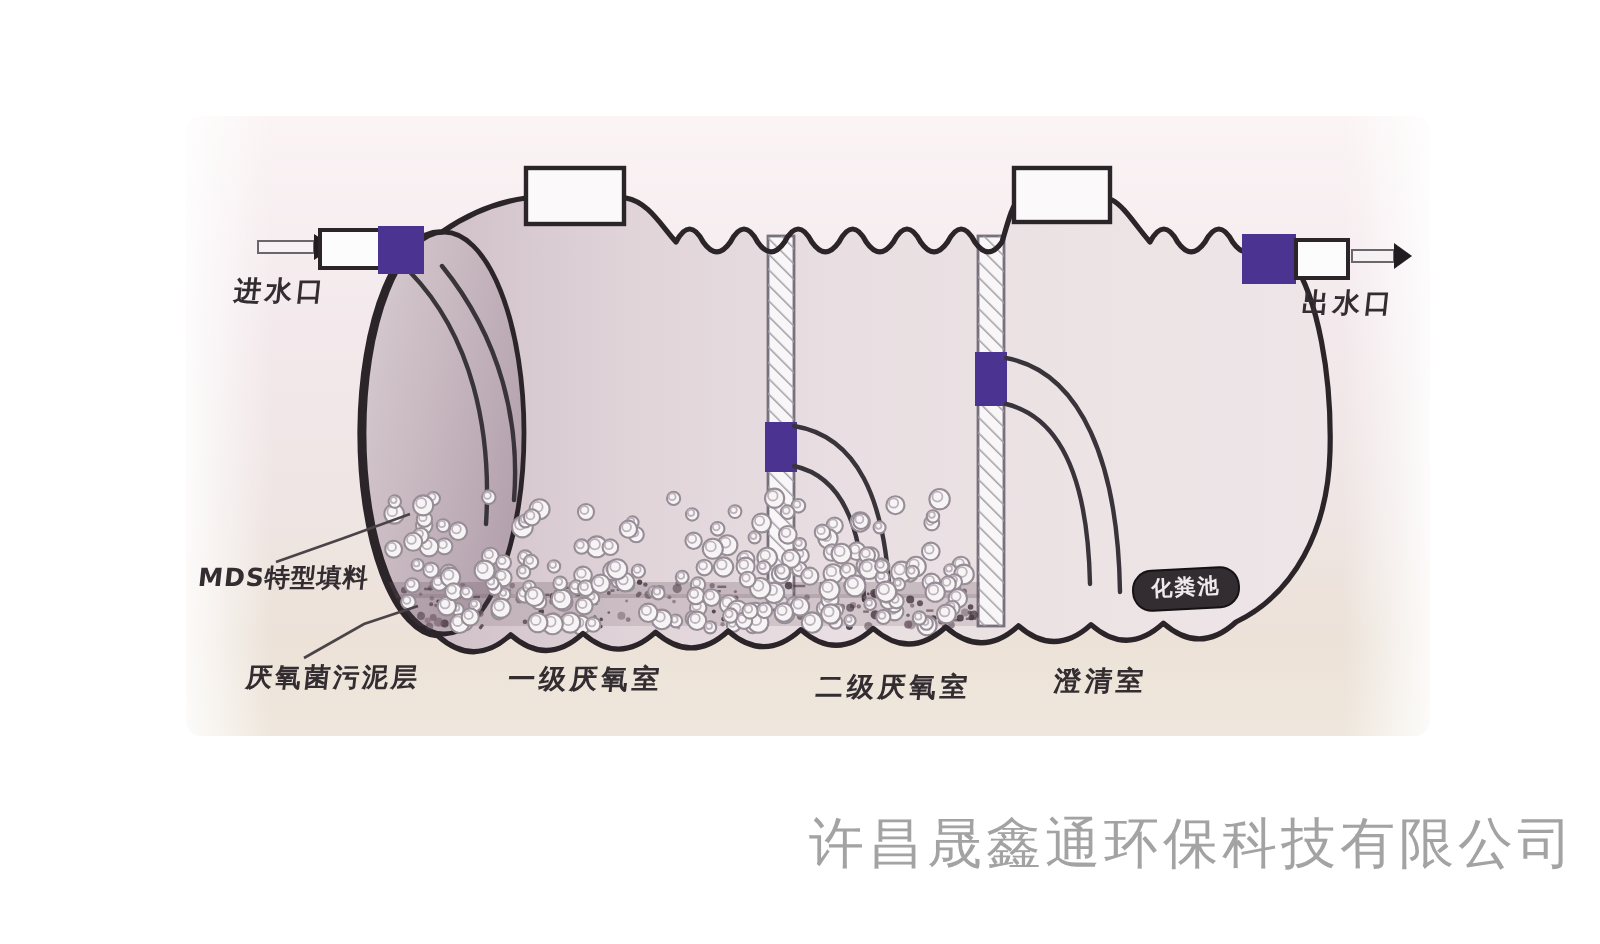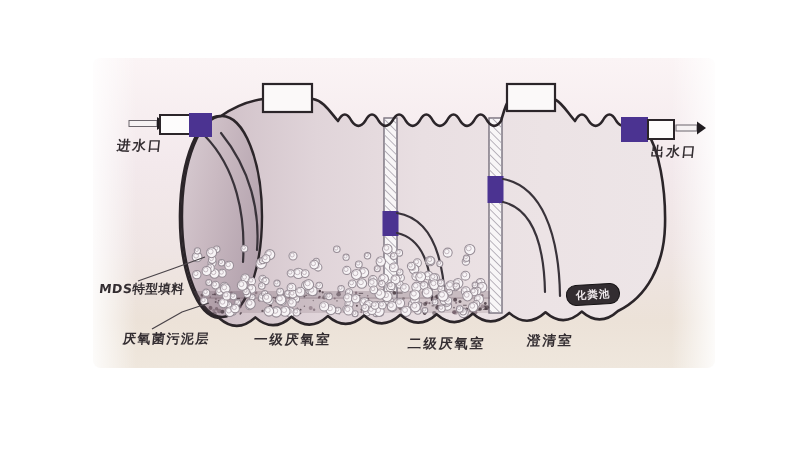--- a/index.html
+++ b/index.html
@@ -693,13 +693,14 @@
   <div class="lbl lbl-md" style="left:117px;top:137px;">进水口</div>
   <div class="lbl lbl-md" style="left:651px;top:143px;">出水口</div>
   <div class="lbl lbl-sm" style="left:99px;top:281px;">MDS特型填料</div>
   <div class="lbl lbl-md" style="left:123px;top:330px;font-size:13px;letter-spacing:1.5px;">厌氧菌污泥层</div>
   <div class="lbl lbl-md" style="left:254px;top:331px;">一级厌氧室</div>
   <div class="lbl lbl-md" style="left:408px;top:335px;">二级厌氧室</div>
   <div class="lbl lbl-md" style="left:527px;top:332px;">澄清室</div>
 
   <div id="badge">化粪池</div>
 
+  <div id="company">许昌晟鑫通环保科技有限公司</div>
 </div>
 
 </body></html>

